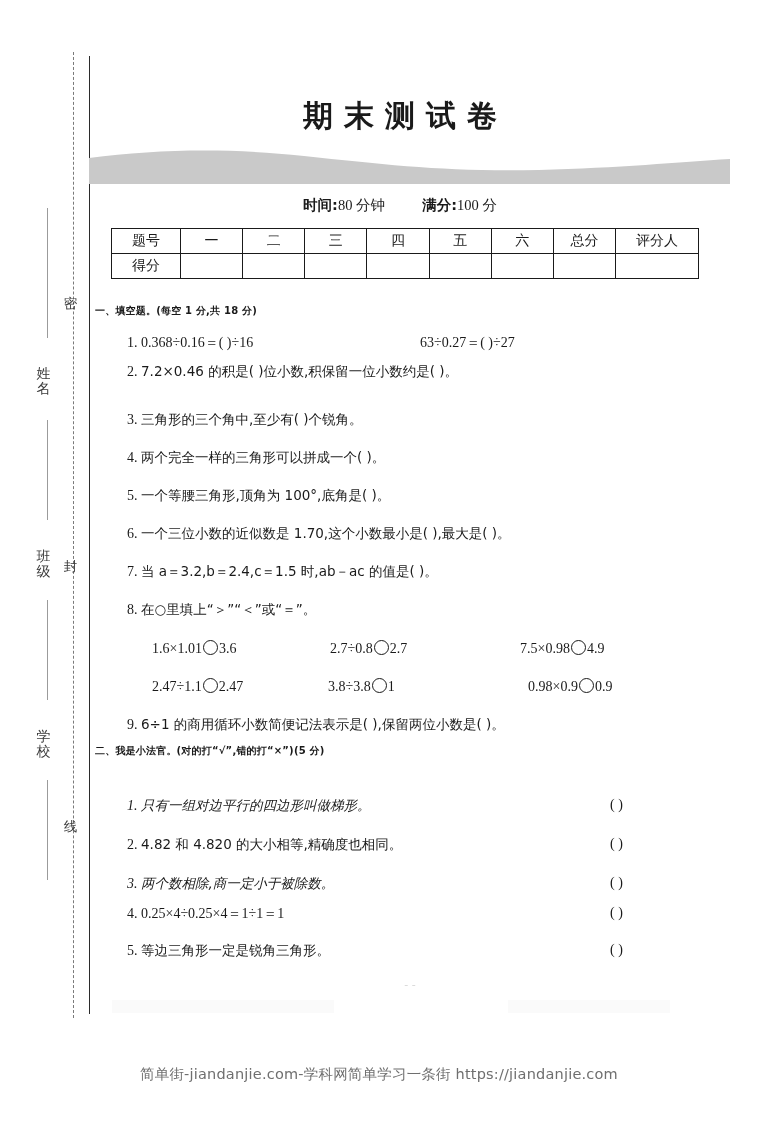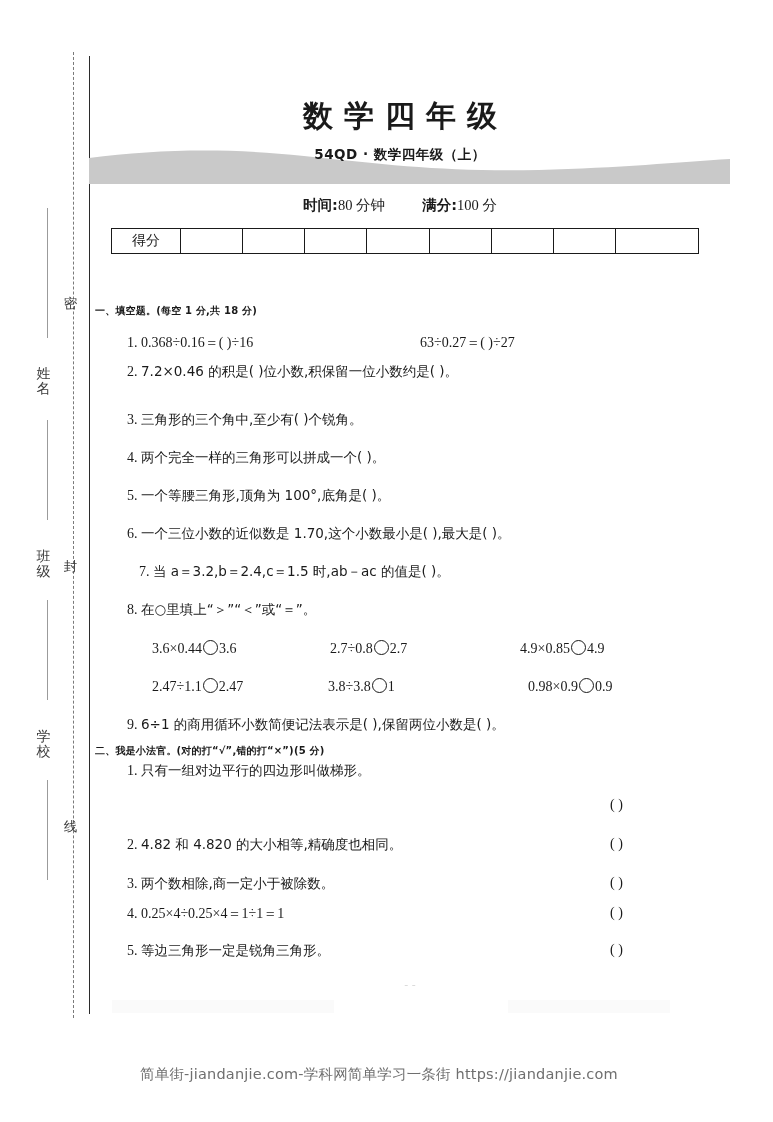--- a/index.html
+++ b/index.html
@@ -223,34 +223,44 @@
   <div class="info-rule r4"></div>
 </div>
 
 <div id="content">
 
   <svg id="wave-band" viewBox="0 0 641 34" preserveAspectRatio="none">
     <path id="wave-path" d="M0,8 C70,-1 140,-2 215,6 C300,15 360,22 450,20 C530,18 590,12 641,9 L641,34 L0,34 Z" fill="#c9c9c9"></path>
   </svg>
 
   <div id="title-block">
-    <div id="paper-title">数学四年级</div>
-    <div id="paper-subtitle">54QD · 数学四年级（上）</div>
+    <div id="paper-title">期末测试卷</div>
   </div>
 
   <div id="exam-meta">
     
     <span class="mi">时间:</span><span class="num">80 分钟</span>
     <span class="sep"></span>
     <span class="mi">满分:</span><span class="num">100 分</span>
   </div>
 
   <table id="score-table">
     <tbody>
       <tr>
+        <td class="hdr">题号</td>
+        <td>一</td>
+        <td>二</td>
+        <td>三</td>
+        <td>四</td>
+        <td>五</td>
+        <td>六</td>
+        <td>总分</td>
+        <td class="wide">评分人</td>
+      </tr>
+      <tr>
         <td class="hdr">得分</td>
         <td></td>
         <td></td>
         <td></td>
         <td></td>
         <td></td>
         <td></td>
         <td></td>
         <td class="wide"></td>
       </tr>
@@ -285,70 +295,70 @@
   <div class="q-line q-indent" style="top:487px;">
     <span>5.</span>
     <span class="cn">一个等腰三角形,顶角为 100°,底角是(        )。</span>
   </div>
 
   <div class="q-line q-indent" style="top:525px;">
     <span>6.</span>
     <span class="cn">一个三位小数的近似数是 1.70,这个小数最小是(        ),最大是(        )。</span>
   </div>
 
-  <div class="q-line q-indent" style="top:563px;margin-left:12px;">
+  <div class="q-line q-indent" style="top:563px;">
     <span>7.</span>
     <span class="cn">当 a＝3.2,b＝2.4,c＝1.5 时,ab－ac 的值是(        )。</span>
   </div>
 
   <div class="q-line q-indent" style="top:601px;">
     <span>8.</span>
     <span class="cn">在○里填上“＞”“＜”或“＝”。</span>
   </div>
 
   <div class="q-line q-sub" style="top:640px;">
-    <span class="num">3.6×0.44</span><span class="circ"></span><span class="num">3.6</span>
+    <span class="num">1.6×1.01</span><span class="circ"></span><span class="num">3.6</span>
   </div>
   <div class="q-line" style="top:640px; left:240px;">
     <span class="num">2.7÷0.8</span><span class="circ"></span><span class="num">2.7</span>
   </div>
   <div class="q-line" style="top:640px; left:430px;">
-    <span class="num">4.9×0.85</span><span class="circ"></span><span class="num">4.9</span>
+    <span class="num">7.5×0.98</span><span class="circ"></span><span class="num">4.9</span>
   </div>
 
   <div class="q-line q-sub" style="top:678px;">
     <span class="num">2.47÷1.1</span><span class="circ"></span><span class="num">2.47</span>
   </div>
   <div class="q-line" style="top:678px; left:238px;text-align:center;">
     <span class="num">3.8÷3.8</span><span class="circ"></span><span class="num">1</span>
   </div>
   <div class="q-line" style="top:678px; left:438px;">
     <span class="num">0.98×0.9</span><span class="circ"></span><span class="num">0.9</span>
   </div>
 
   <div class="q-line q-indent" style="top:716px;">
     <span>9.</span>
     <span class="cn">6÷1 的商用循环小数简便记法表示是(        ),保留两位小数是(        )。</span>
   </div>
 
   <div class="section-head" style="top:744px;">二、我是小法官。(对的打“√”,错的打“×”)(5 分)</div>
 
-  <div class="q-line q-indent" style="top:762px;">
+  <div class="q-line q-indent" style="top:797px;font-style:italic;">
     <span>1.</span>
     <span class="cn">只有一组对边平行的四边形叫做梯形。</span>
   </div>
   <div class="judge-mark" style="top:797px;">(        )</div>
 
   <div class="q-line q-indent" style="top:836px;">
     <span>2.</span>
     <span class="cn">4.82 和 4.820 的大小相等,精确度也相同。</span>
   </div>
   <div class="judge-mark" style="top:836px;">(        )</div>
 
-  <div class="q-line q-indent" style="top:875px;">
+  <div class="q-line q-indent" style="top:875px;font-style:italic;">
     <span>3.</span>
     <span class="cn">两个数相除,商一定小于被除数。</span>
   </div>
   <div class="judge-mark" style="top:875px;">(        )</div>
 
   <div class="q-line q-indent" style="top:905px;">
     <span>4.</span>
     <span class="num">0.25×4÷0.25×4＝1÷1＝1</span>
   </div>
   <div class="judge-mark" style="top:905px;">(        )</div>

